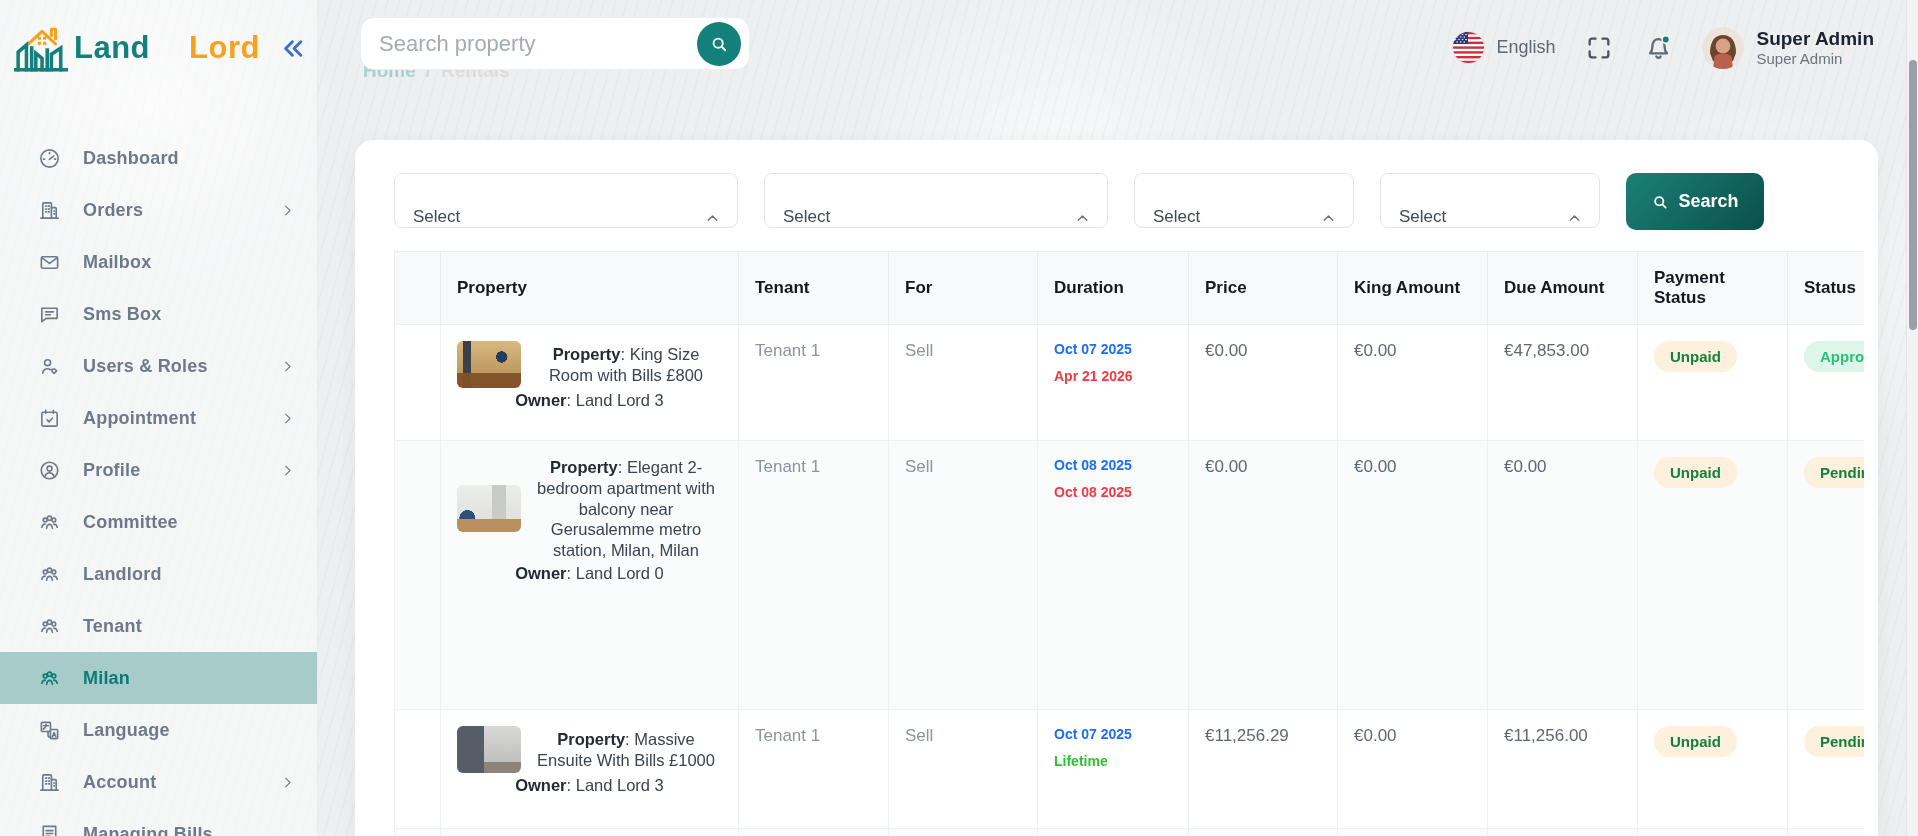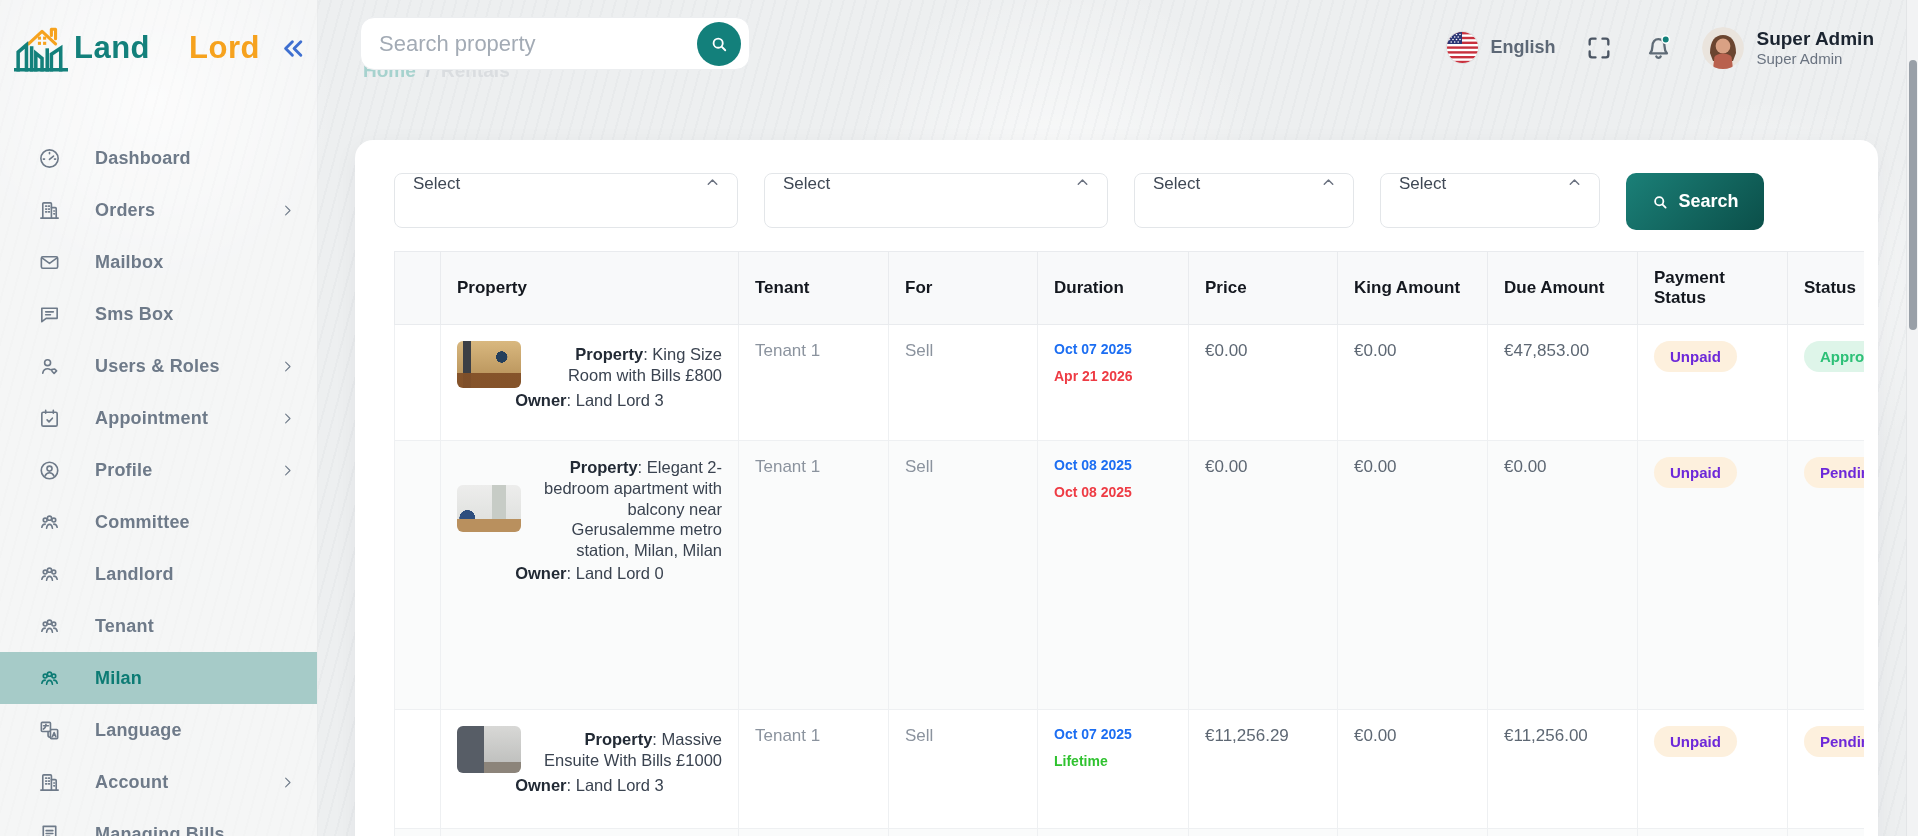--- a/index.html
+++ b/index.html
@@ -24,21 +24,21 @@
     background:rgba(251,252,252,.55); border-right:1px solid rgba(120,130,140,.08); z-index:3; }
   .logo-row { display:flex; align-items:center; padding:14px 10px 0 14px; height:82px; }
   .logo-text { font-size:31px; font-weight:bold; letter-spacing:.5px; margin-left:6px; }
   .logo-land { color:#13807b;text-align:center; }
   .logo-lord { color:#f6a21e;margin-left:39px; }
   .collapse-btn { margin-left:auto; cursor:pointer; display:flex; }
   .menu { padding-top:50px; }
   .side-item { display:flex; align-items:center; height:52px; padding:0 22px 0 38px;
     color:#6e7a89; cursor:pointer; }
   .side-item .s-icon { width:23px; height:23px; display:flex; flex:none; }
-  .side-item .lbl { margin-left:34px; font-size:18px; font-weight:600; flex:1; letter-spacing:.2px; }
+  .side-item .lbl { margin-left:22px; font-size:18px; font-weight:600; flex:1; letter-spacing:.2px; }
   .side-item .chev { display:flex; }
   .side-item.active { background:#a6cbc8; color:#0c7b74; }
   .side-item.active .lbl { font-weight:700; }
 
   
   .header { position:absolute; left:318px; top:0; right:0; height:95px; z-index:2; }
   .breadcrumb { position:absolute; left:45px; top:60px; font-size:19px; font-weight:600; z-index:1; }
   .breadcrumb .bc-home { color:#a6d2ce; }
   .breadcrumb .bc-sep { color:#d0d5d9; margin:0 10px; }
   .breadcrumb .bc-cur { color:#dadde0; }
@@ -46,39 +46,39 @@
     border:1px solid #eceef0; border-radius:14px; z-index:2; display:flex; align-items:center; }
   .searchbar input { border:none; outline:none; background:transparent; flex:1;
     padding:0 54px 0 18px; font-size:22px; color:#333b45; font-family:inherit; }
   .searchbar input::placeholder { color:#a3abb5; }
   .search-circle { position:absolute; right:8px; top:4px; width:44px; height:44px; border-radius:50%;
     background:#13807b; display:flex; align-items:center; justify-content:center; cursor:pointer; }
 
   .header-right { position:absolute; right:44px; top:0; height:95px; display:flex; align-items:center; }
   .flag { width:31px; height:31px; border-radius:50%; overflow:hidden; position:relative; flex:none;
     box-shadow:0 0 0 1px rgba(0,0,0,.06); cursor:pointer; }
-  .lang-label { margin-left:12px; font-size:18px; font-weight:700; color:#5d6876; }
+  .lang-label { margin-left:12px; font-size:18px; font-weight:400; color:#5d6876; }
   .hr-icon { margin-left:30px; display:flex; cursor:pointer; position:relative; }
   .avatar { margin-left:28px; width:42px; height:42px; border-radius:50%; overflow:hidden; flex:none; cursor:pointer; }
   .user-block { margin-left:12px; cursor:pointer; }
   .user-name { font-size:19px; font-weight:bold; color:#1b2430; line-height:1.15; }
   .user-role { font-size:15px; color:#6a7380; }
 
   
   .page-scrollbar { position:absolute; right:0; top:0; width:12px; height:836px;
     background:#f2f3f4; border-left:1px solid #e3e5e7; z-index:6; }
   .page-scroll-thumb { position:absolute; left:2px; top:60px; width:8px; height:270px;
     background:#99a0a8; border-radius:4px; cursor:grab; }
 
   
   .card { position:absolute; left:355px; top:140px; width:1523px; height:720px; background:#fff;
     border-radius:18px 18px 0 0; box-shadow:0 6px 24px rgba(31,45,61,.05); z-index:2; overflow:hidden; }
   .filters { display:flex; gap:26px; margin:33px 0 0 39px; }
   .select-box { height:55px; border:1px solid #e3e6e9; border-radius:8px; background:#fff;
-    display:flex; align-items:flex-start; padding:0 16px 0 18px; cursor:pointer; }
+    display:flex; align-items:flex-end; padding:0 16px 0 18px; cursor:pointer; }
   .select-box .sel-val { font-size:17px; color:#3f4855; flex:1; }
   .sel-w1 { width:344px; } .sel-w2 { width:220px; }
   .btn-search { width:138px; height:57px; border:none; border-radius:10px; cursor:pointer;
     background:linear-gradient(135deg,#1b8078 0%,#0b4f49 100%); color:#fff; font-size:18px; font-weight:bold;
     display:flex; align-items:center; justify-content:center; gap:9px; font-family:inherit; }
 
   
   .table-wrap { margin:21px 0 0 39px; width:1470px; overflow:hidden; }
   table { border-collapse:collapse; table-layout:fixed; width:1533px; }
   thead th { background:#f8f9fa; height:73px; font-size:17px; font-weight:bold; color:#14181f;
@@ -86,24 +86,24 @@
   tbody td { vertical-align:top; padding:16px 16px 0 16px; font-size:17px;
     border:1px solid #eef0f2; border-top:none; }
   tbody tr.striped { background:#fafbfb; }
   .muted { color:#8b939e; }
   .money { color:#5d6773; }
   .d-start { color:#1c6ef2; font-weight:bold; font-size:14px; margin-bottom:11px; white-space:nowrap; }
   .d-end   { color:#ee3b44; font-weight:bold; font-size:14px; white-space:nowrap; }
   .d-life  { color:#2fc22f; font-weight:bold; font-size:14px; white-space:nowrap; }
   .badge { display:inline-block; padding:7px 16px; border-radius:16px; font-weight:bold;
     font-size:15px; white-space:nowrap; }
-  .badge-warning { background:#fdf0dd; color:#6d28d9; }
+  .badge-warning { background:#fdf0dd; color:#15803d; }
   .badge-success { background:#def5e9; color:#2dc077; }
   .prop-flex { display:flex; align-items:center; gap:9px; }
-  .prop-main { flex:1; text-align:right; color:#3a4350; line-height:1.26; font-size:16.5px; }
+  .prop-main { flex:1; text-align:center; color:#3a4350; line-height:1.26; font-size:16.5px; }
   .prop-owner { text-align:center; margin-top:3px; color:#3a4350; font-size:16.5px; }
   .prop-main b, .prop-owner b { color:#222a35; }
   .thumb { width:64px; height:47px; border-radius:6px; flex:none; cursor:pointer; }
   .thumb-room { background:
       linear-gradient(0deg, rgba(130,80,40,.95) 0 32%, transparent 32%),
       radial-gradient(circle 8px at 70% 34%, #243f5c 70%, transparent 72%),
       linear-gradient(90deg, transparent 0 10%, #3c3f45 10% 22%, transparent 22%),
       linear-gradient(180deg, #d9b87f, #b08a52); }
   .thumb-apartment { background:
       linear-gradient(0deg, #b9905e 0 28%, transparent 28%),

